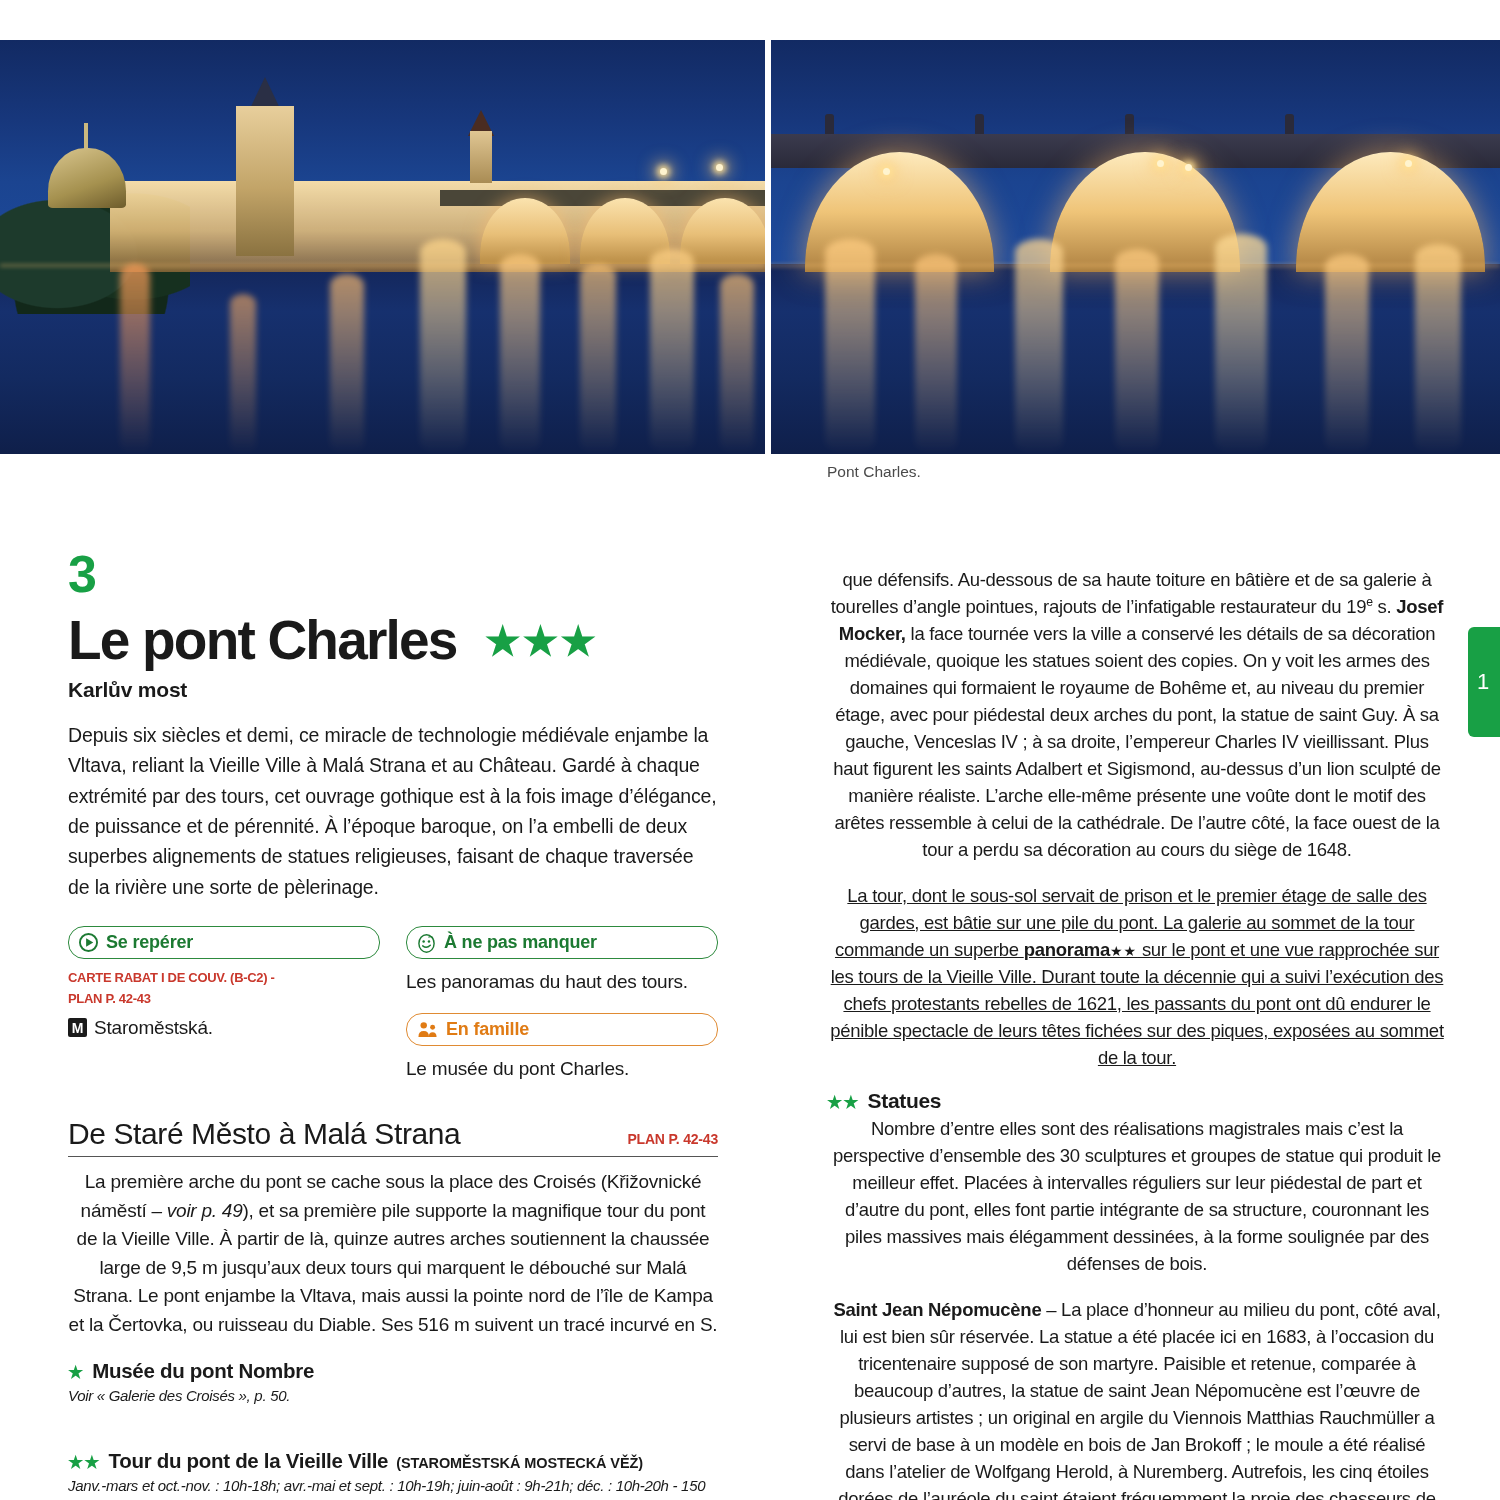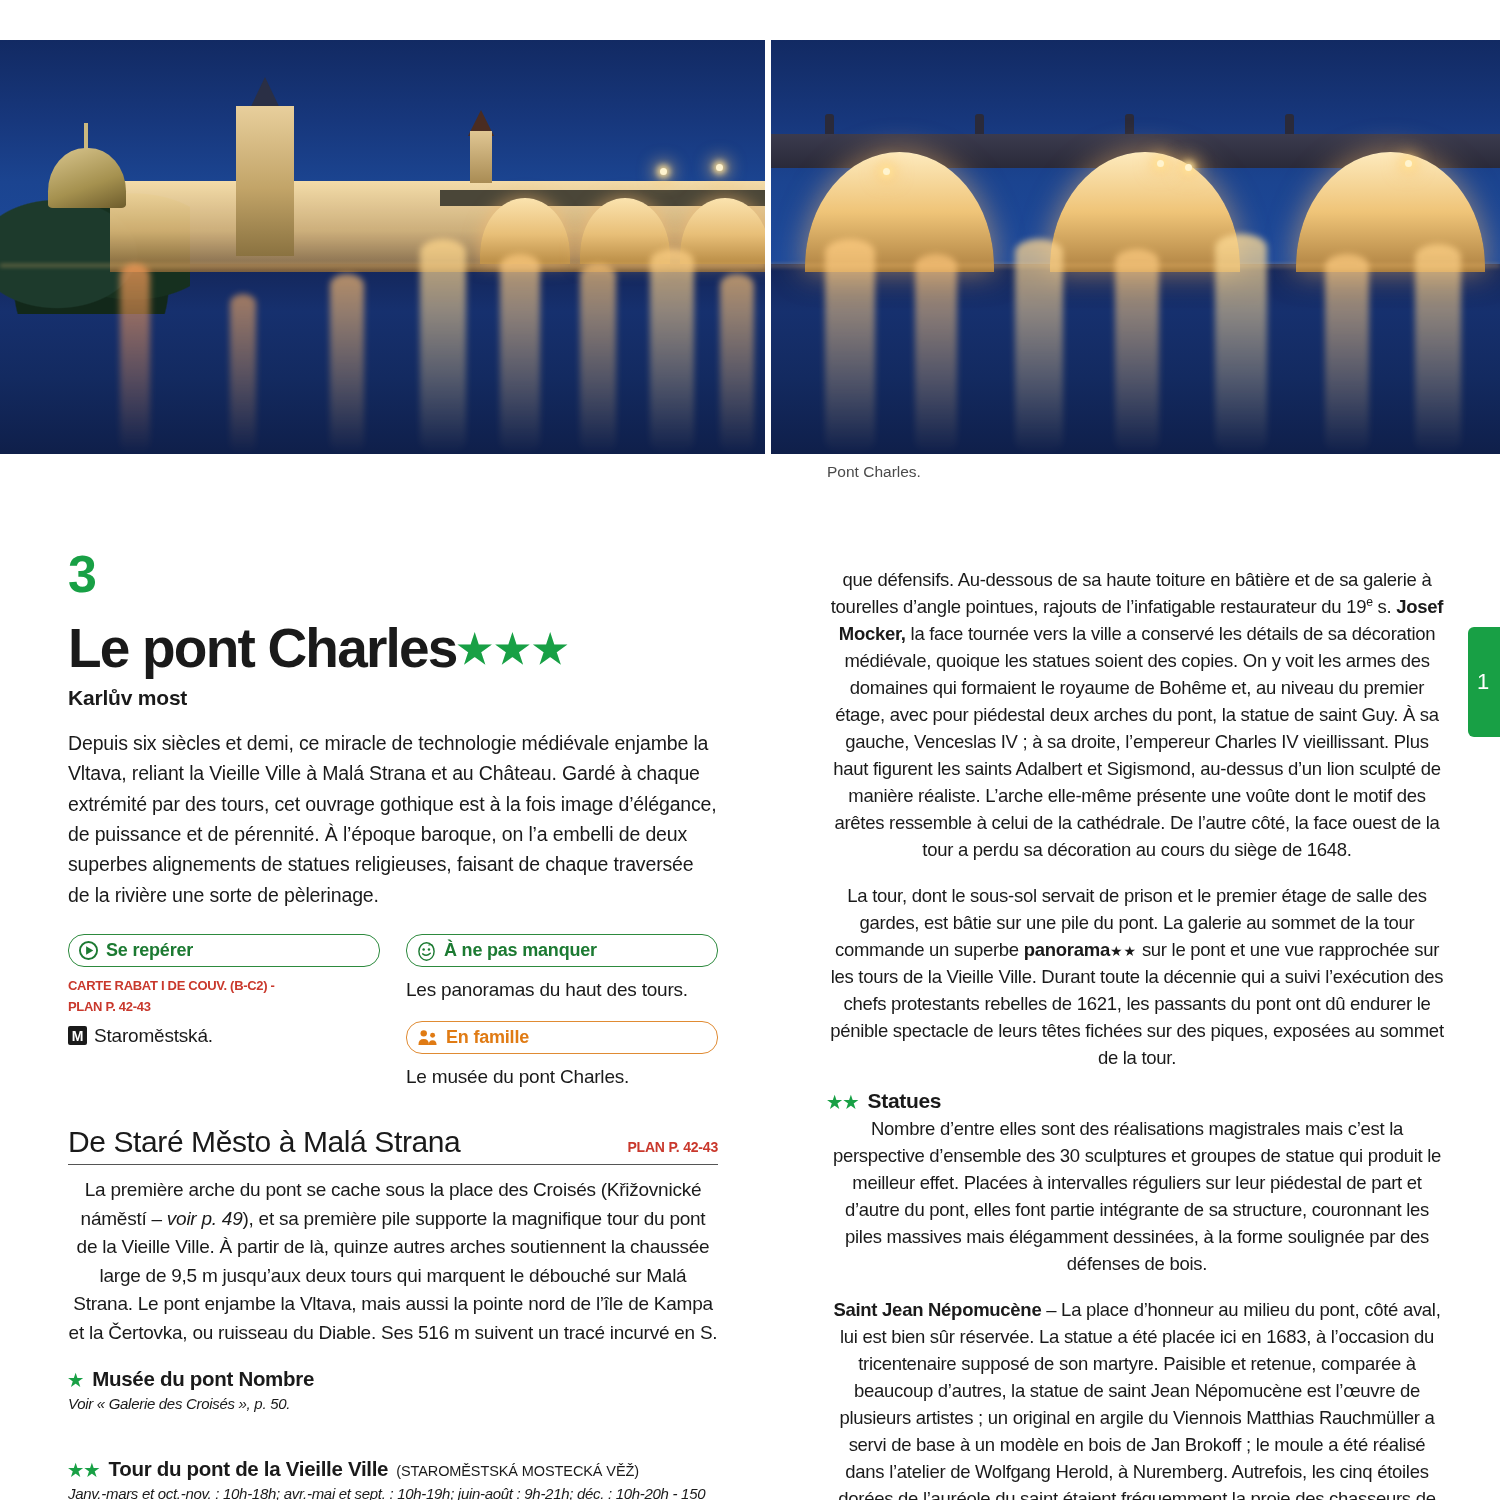--- a/index.html
+++ b/index.html
@@ -222,24 +222,24 @@
     font-size: 52px;
     font-weight: 700;
     line-height: 1;
     letter-spacing: -1px;
   }
   .main-title {
     font-size: 55px;
     font-weight: 700;
     line-height: 1.05;
     letter-spacing: -1.8px;
-    margin-top: 20px;
+    margin-top: 12px;
     display: flex;
     align-items: center;
-    gap: 0;
+    gap: 28px;
   }
   .stars-title { color: #18a045; font-size: 40px; letter-spacing: 2px; line-height: 1; }
   .subtitle {
     font-size: 21px;
     font-weight: 700;
     margin-top: 8px;
     letter-spacing: -.2px;
   }
   .lede {
     font-size: 19.5px;
@@ -339,21 +339,21 @@
     margin-top: 20px;
     font-size: 20.5px;
     font-weight: 700;
     letter-spacing: -.3px;
     display: flex;
     align-items: baseline;
     gap: 8px;
     flex-wrap: wrap;
   }
   .sub-head .st { color: #18a045; font-size: 17px; letter-spacing: 1px; }
-  .sub-head .paren { font-size: 14.5px; font-weight: 400; letter-spacing: -.1px; margin-top: 28px; }
+  .sub-head .paren { font-size: 14.5px; font-weight: 700; letter-spacing: -.1px; margin-top: 28px; }
   .italic-note {
     font-size: 15px;
     font-style: italic;
     line-height: 1.45;
     margin-top: 2px;
     letter-spacing: -.3px;
   }
   .sub-head-r {
     margin-top: 18px;
     font-size: 21px;
@@ -528,21 +528,21 @@
   <div class="italic-note">Janv.-mars et oct.-nov. : 10h-18h; avr.-mai et sept. : 10h-19h; juin-août : 9h-21h; déc. : 10h-20h - 150 Kč.</div>
 
 </div>
 
 <div class="col-right">
 
   <p class="body-text rt" style="margin-top:0;">
     <span>que défensifs. Au-dessous de sa haute toiture en bâtière et de sa galerie à tourelles d’angle pointues, rajouts de l’infatigable restaurateur du 19</span><sup>e</sup><span> s. </span><b>Josef Mocker,</b><span> la face tournée vers la ville a conservé les détails de sa décoration médiévale, quoique les statues soient des copies. On y voit les armes des domaines qui formaient le royaume de Bohême et, au niveau du premier étage, avec pour piédestal deux arches du pont, la statue de saint Guy. À sa gauche, Venceslas IV ; à sa droite, l’empereur Charles IV vieillissant. Plus haut figurent les saints Adalbert et Sigismond, au-dessus d’un lion sculpté de manière réaliste. L’arche elle-même présente une voûte dont le motif des arêtes ressemble à celui de la cathédrale. De l’autre côté, la face ouest de la tour a perdu sa décoration au cours du siège de 1648.</span>
   </p>
 
-  <p class="body-text rt" style="margin-top:0;">
+  <p class="body-text rt" style="margin-top:0;text-decoration:underline;">
     <span>La tour, dont le sous-sol servait de prison et le premier étage de salle des gardes, est bâtie sur une pile du pont. La galerie au sommet de la tour commande un superbe </span><b>panorama</b><span class="inline-star">★★</span><span> sur le pont et une vue rapprochée sur les tours de la Vieille Ville. Durant toute la décennie qui a suivi l’exécution des chefs protestants rebelles de 1621, les passants du pont ont dû endurer le pénible spectacle de leurs têtes fichées sur des piques, exposées au sommet de la tour.</span>
   </p>
 
   <div class="sub-head-r">
     <span class="st" style="color:#18a045;font-size:17px;letter-spacing:1px;">★★</span>
     <span>Statues</span>
   </div>
 
   <p class="body-text rt" style="margin-top:2px;">Nombre d’entre elles sont des réalisations magistrales mais c’est la perspective d’ensemble des 30 sculptures et groupes de statue qui produit le meilleur effet. Placées à intervalles réguliers sur leur piédestal de part et d’autre du pont, elles font partie intégrante de sa structure, couronnant les piles massives mais élégamment dessinées, à la forme soulignée par des défenses de bois.</p>
 

